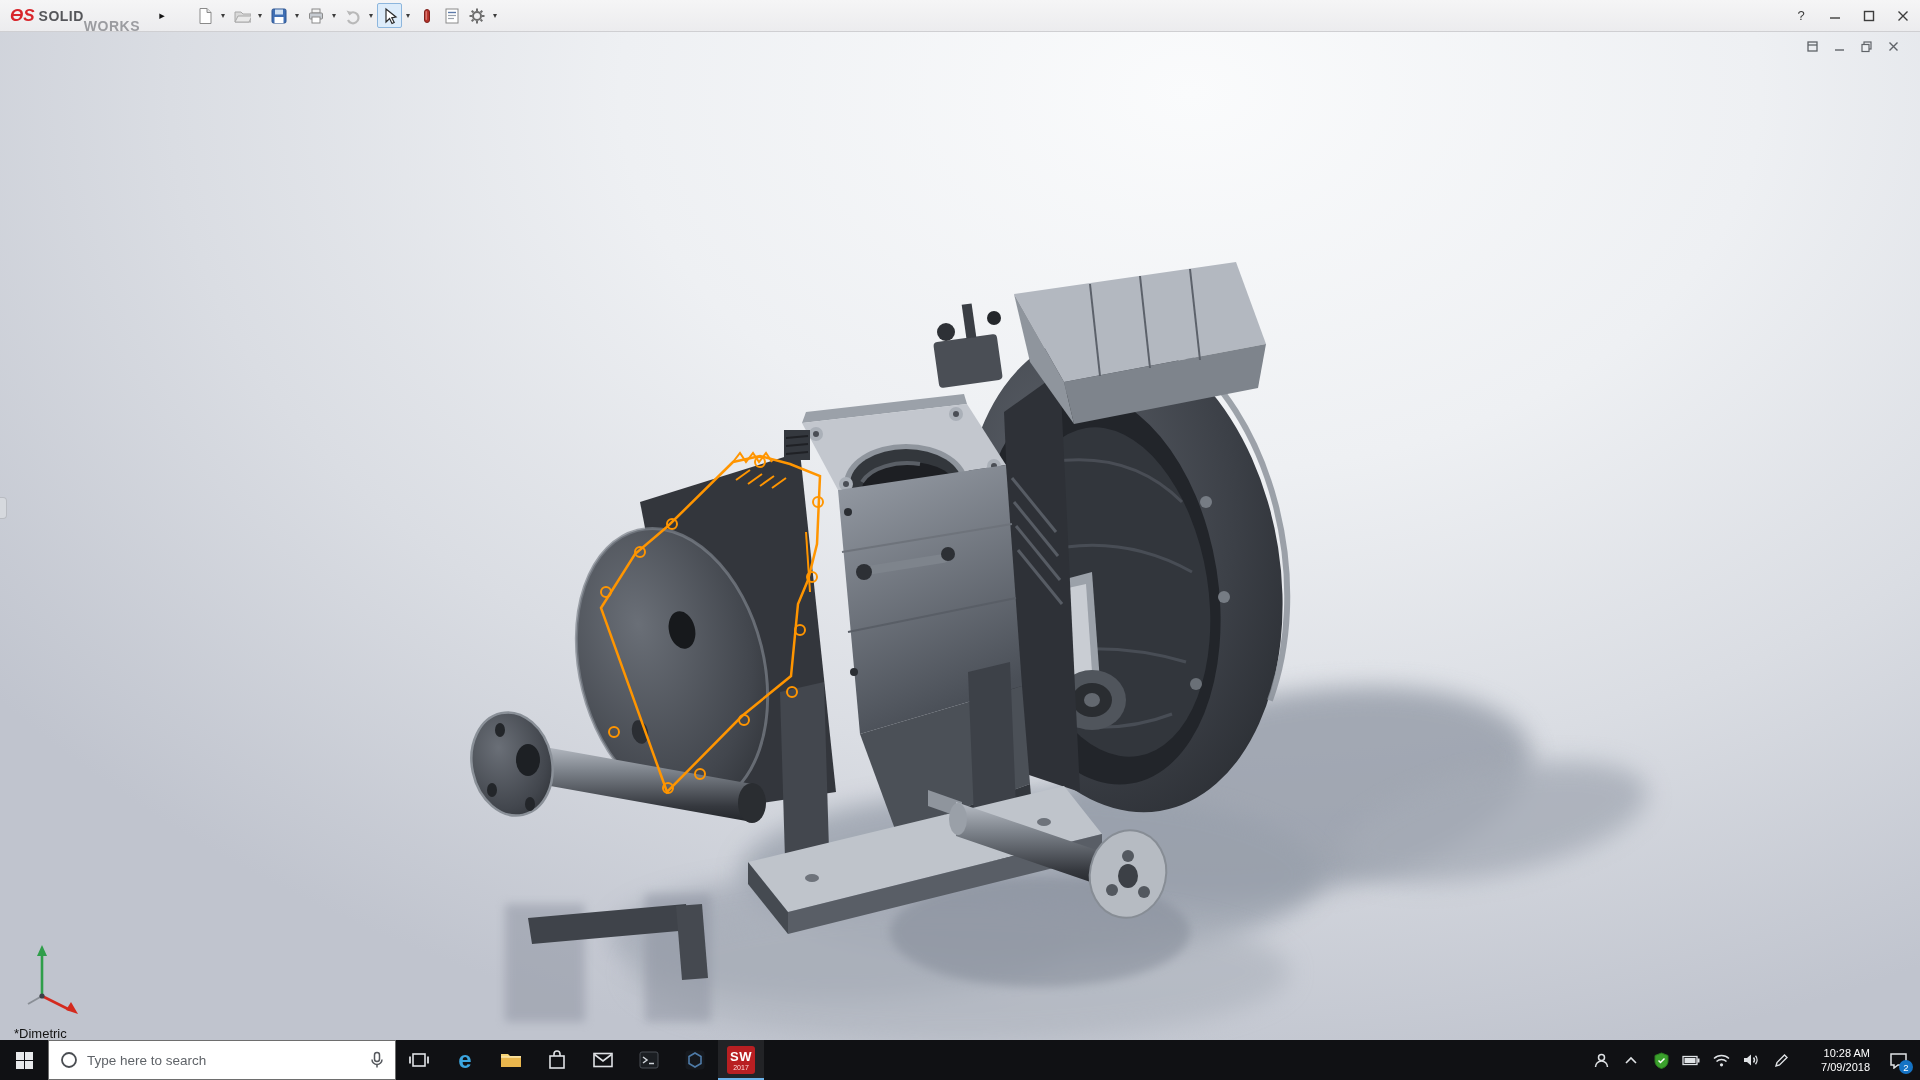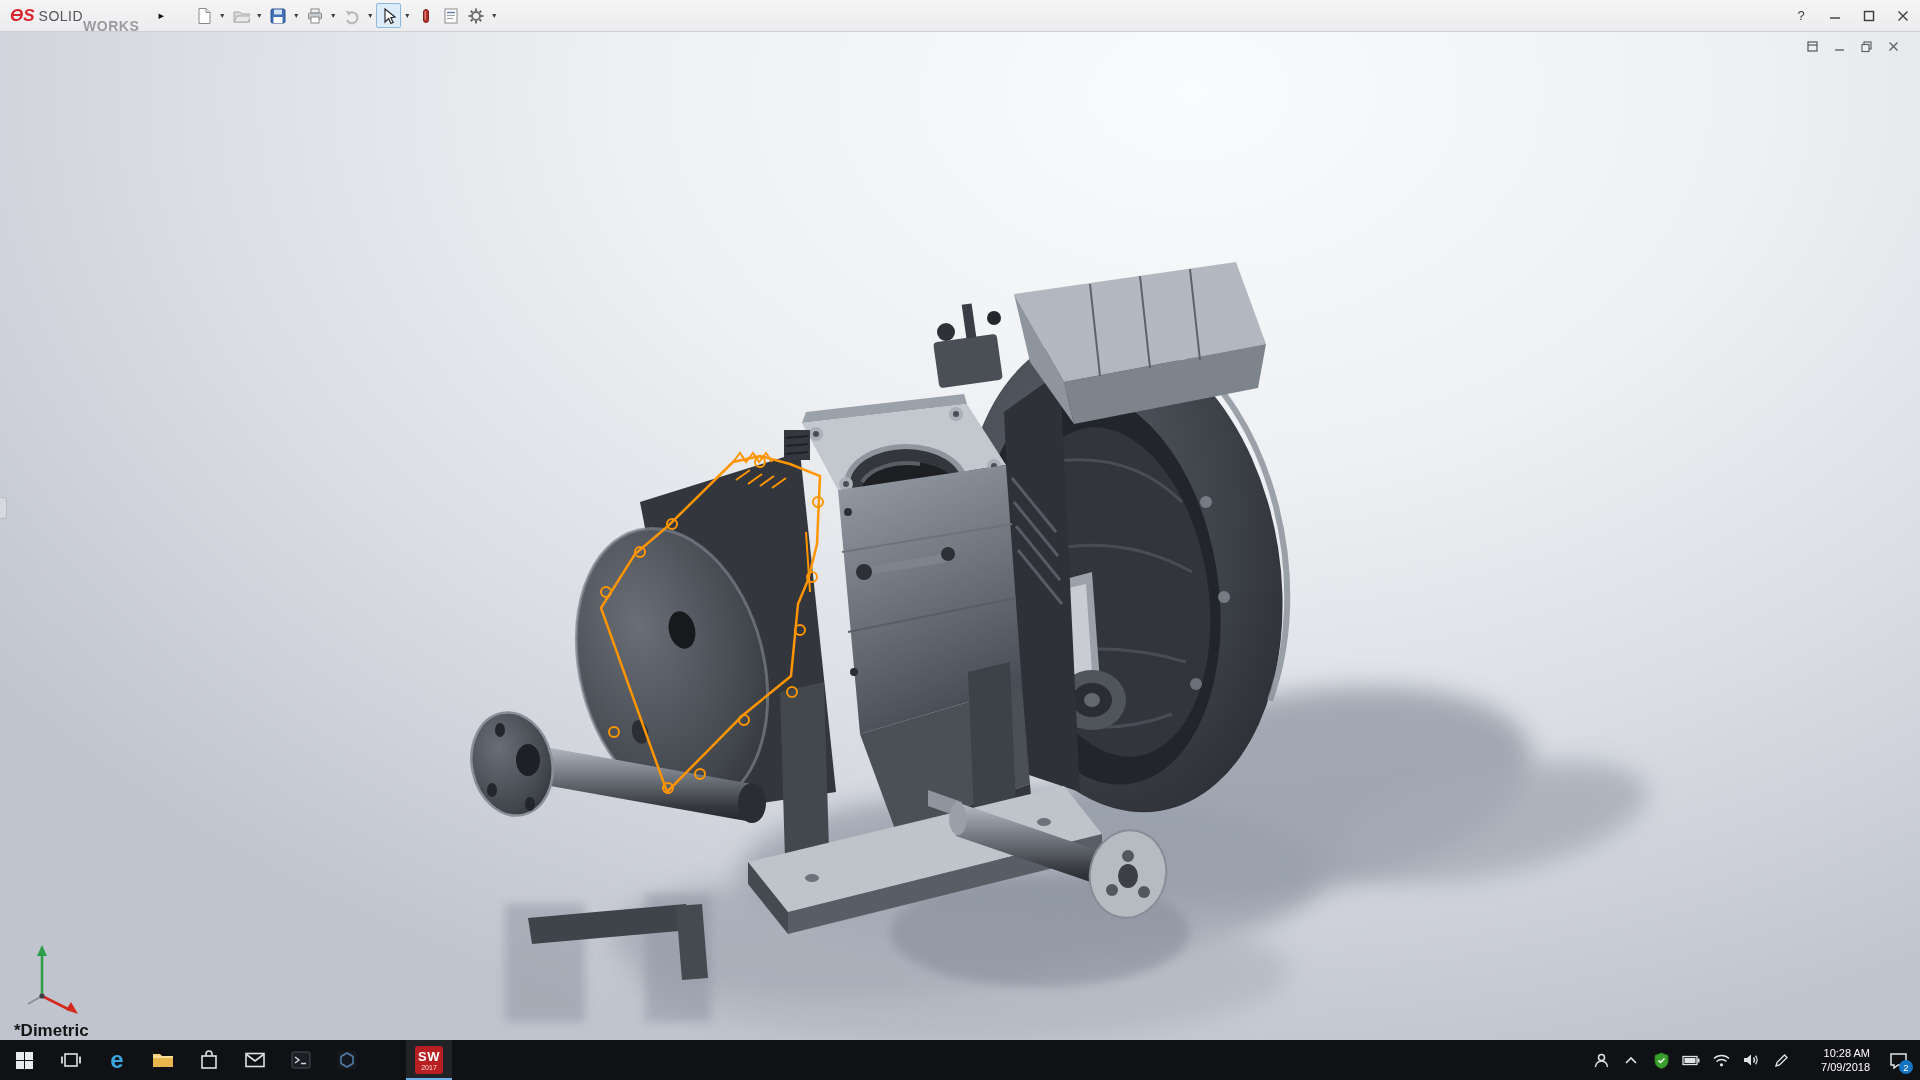--- a/index.html
+++ b/index.html
@@ -6,56 +6,56 @@
   html,body { width:1920px; height:1080px; overflow:hidden; background:#000;
     font-family:"Liberation Sans", sans-serif; user-select:none; cursor:default; }
   #screen { position:relative; width:1920px; height:1080px; background:#e9ebee; }
 
   
   #titlebar { position:absolute; top:0; left:0; width:1920px; height:32px;
     background:linear-gradient(#f5f5f6,#ececee); border-bottom:1px solid #cfcfd2;
     display:flex; align-items:center; z-index:30; }
   .brand { display:flex; align-items:center; margin-left:10px; }
   .ds-mark { color:#d8262c; font-weight:bold; font-style:italic; font-size:17px; margin-right:4px; }
-  .brand-bold { font-size:14px; font-weight:normal; letter-spacing:.5px; color:#55565a; }
+  .brand-bold { font-size:14px; font-weight:bold; letter-spacing:.5px; color:#55565a; }
   .brand-light { font-size:14px; font-weight:bold; letter-spacing:.5px; color:#9b9ca0;margin-top:20px; }
   .flyout { margin-left:14px; font-size:11px; color:#111; width:16px; text-align:center; }
   #qat { display:flex; align-items:center; margin-left:22px; height:32px; }
   .tb-btn { width:25px; height:25px; display:flex; align-items:center; justify-content:center; border-radius:2px; }
   .tb-btn.active { background:#ddecfa; border:1px solid #8db6dd; }
   .dd { width:12px; height:25px; display:flex; align-items:center; justify-content:center;
     font-size:8px; color:#3c3c3c; }
   #win-title { position:absolute; left:0; right:0; text-align:center; font-size:12.5px; color:#2a2a2a; pointer-events:none; }
   #title-controls { margin-left:auto; display:flex; align-items:center; height:32px; }
   .win-btn { width:34px; height:32px; display:flex; align-items:center; justify-content:center; color:#3d3d3d; font-size:13px; }
   .win-btn svg { display:block; }
 
   
   #viewport { position:absolute; top:32px; left:0; width:1920px; height:1008px; overflow:hidden;
     background:radial-gradient(ellipse 1500px 1000px at 62% 6%, #fafbfc 0%, #eef0f3 38%, #dadde3 68%, #c0c4ce 100%); }
   #scene { position:absolute; top:0; left:0; }
   #doc-controls { position:absolute; top:6px; right:18px; display:flex; gap:9px; z-index:5; }
   .doc-btn { width:18px; height:16px; display:flex; align-items:center; justify-content:center; }
   #triad { position:absolute; left:16px; bottom:18px; }
-  #view-label { position:absolute; left:14px; bottom:-1px; font-size:17px; color:#141414;font-weight:bold; }
+  #view-label { position:absolute; left:14px; bottom:-1px; font-size:13px; color:#141414; }
   #panel-handle { position:absolute; left:0; top:465px; width:7px; height:22px;
     background:#d6d9de; border:1px solid #b9bcc2; border-left:none; border-radius:0 4px 4px 0; }
 
   
   #taskbar { position:absolute; bottom:0; left:0; width:1920px; height:40px; background:#101114;
     display:flex; align-items:stretch; z-index:40; }
   #start { width:48px; display:flex; align-items:center; justify-content:center; }
   #searchbox { width:348px; background:#ffffff; border:1px solid #6e6e6e; display:flex; align-items:center; }
   #searchbox .ring { margin:0 9px 0 11px; }
   #search-input { flex:1; border:none; outline:none; font-size:13.5px; color:#333; background:transparent;
     font-family:"Liberation Sans", sans-serif; }
   #search-input::placeholder { color:#5f6368; }
   #searchbox .mic { margin:0 10px; }
   .tb-app { width:46px; display:flex; align-items:center; justify-content:center; position:relative; }
-  .tb-app.active { background:rgba(255,255,255,.08); box-shadow:inset 0 -2px 0 #6cb2e8;margin-left:36px; }
+  .tb-app.active { background:rgba(255,255,255,.08); box-shadow:inset 0 -2px 0 #6cb2e8; }
   #sw-tile { width:28px; height:28px; background:#b81f22; border-radius:3px; display:flex; flex-direction:column;
     align-items:center; justify-content:center; line-height:1; }
   #sw-tile .sw { color:#ffffff; font-weight:bold; font-size:13px; letter-spacing:.5px; }
   #sw-tile .yr { color:#ffd9d9; font-size:7px; margin-top:1px; }
   #tray { margin-left:auto; display:flex; align-items:stretch; }
   .tray-ic { width:30px; display:flex; align-items:center; justify-content:center; }
   #clock { width:80px; display:flex; flex-direction:column; align-items:flex-end; justify-content:center;
     color:#ffffff; font-size:11px; line-height:14px; padding-right:6px; }
   #action-center { width:44px; display:flex; align-items:center; justify-content:center; position:relative; }
   #ac-badge { position:absolute; right:7px; bottom:6px; min-width:14px; height:14px; border-radius:7px;
@@ -408,20 +408,31 @@
   <footer id="taskbar">
     <div id="start">
       <svg width="19" height="19">
         <rect x="1" y="1" width="8" height="8" fill="#e8eaec"></rect>
           <rect x="10" y="1" width="8" height="8" fill="#e8eaec"></rect>
         <rect x="1" y="10" width="8" height="8" fill="#e8eaec"></rect>
           <rect x="10" y="10" width="8" height="8" fill="#e8eaec"></rect>
       </svg>
     </div>
 
+    <div id="searchbox">
+      <svg class="ring" width="18" height="18">
+          <circle cx="9" cy="9" r="7" fill="none" stroke="#4a4d52" stroke-width="1.8"></circle>
+        </svg>
+      <input id="search-input" type="text" placeholder="Type here to search" style="">
+      <svg class="mic" width="16" height="18">
+          <rect x="5.5" y="1.5" width="5" height="9" rx="2.5" fill="none" stroke="#55585d" stroke-width="1.5"></rect>
+          <path d="M3 8.5 a5 5 0 0 0 10 0" fill="none" stroke="#55585d" stroke-width="1.5"></path>
+          <line x1="8" y1="13.5" x2="8" y2="16.5" stroke="#55585d" stroke-width="1.5"></line>
+        </svg>
+    </div>
 
     <div class="tb-app">
       <svg width="20" height="20">
           <rect x="4" y="4" width="12" height="12" fill="none" stroke="#dfe2e5" stroke-width="1.6"></rect>
           <line x1="1" y1="6.5" x2="1" y2="13.5" stroke="#dfe2e5" stroke-width="1.8"></line>
           <line x1="19" y1="6.5" x2="19" y2="13.5" stroke="#dfe2e5" stroke-width="1.8"></line>
         </svg>
     </div>
     <div class="tb-app">
       <span style="color:#3ca6e0;font-size:24px;font-weight:bold;line-height:1;">e</span>

